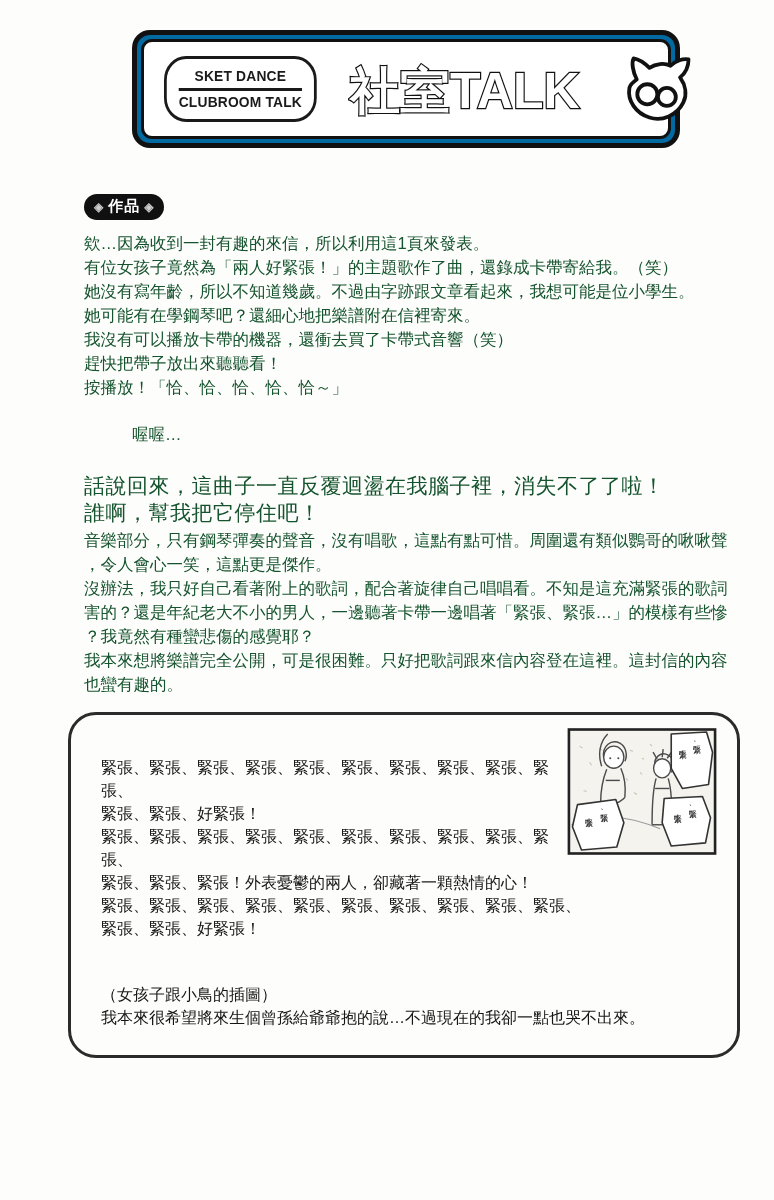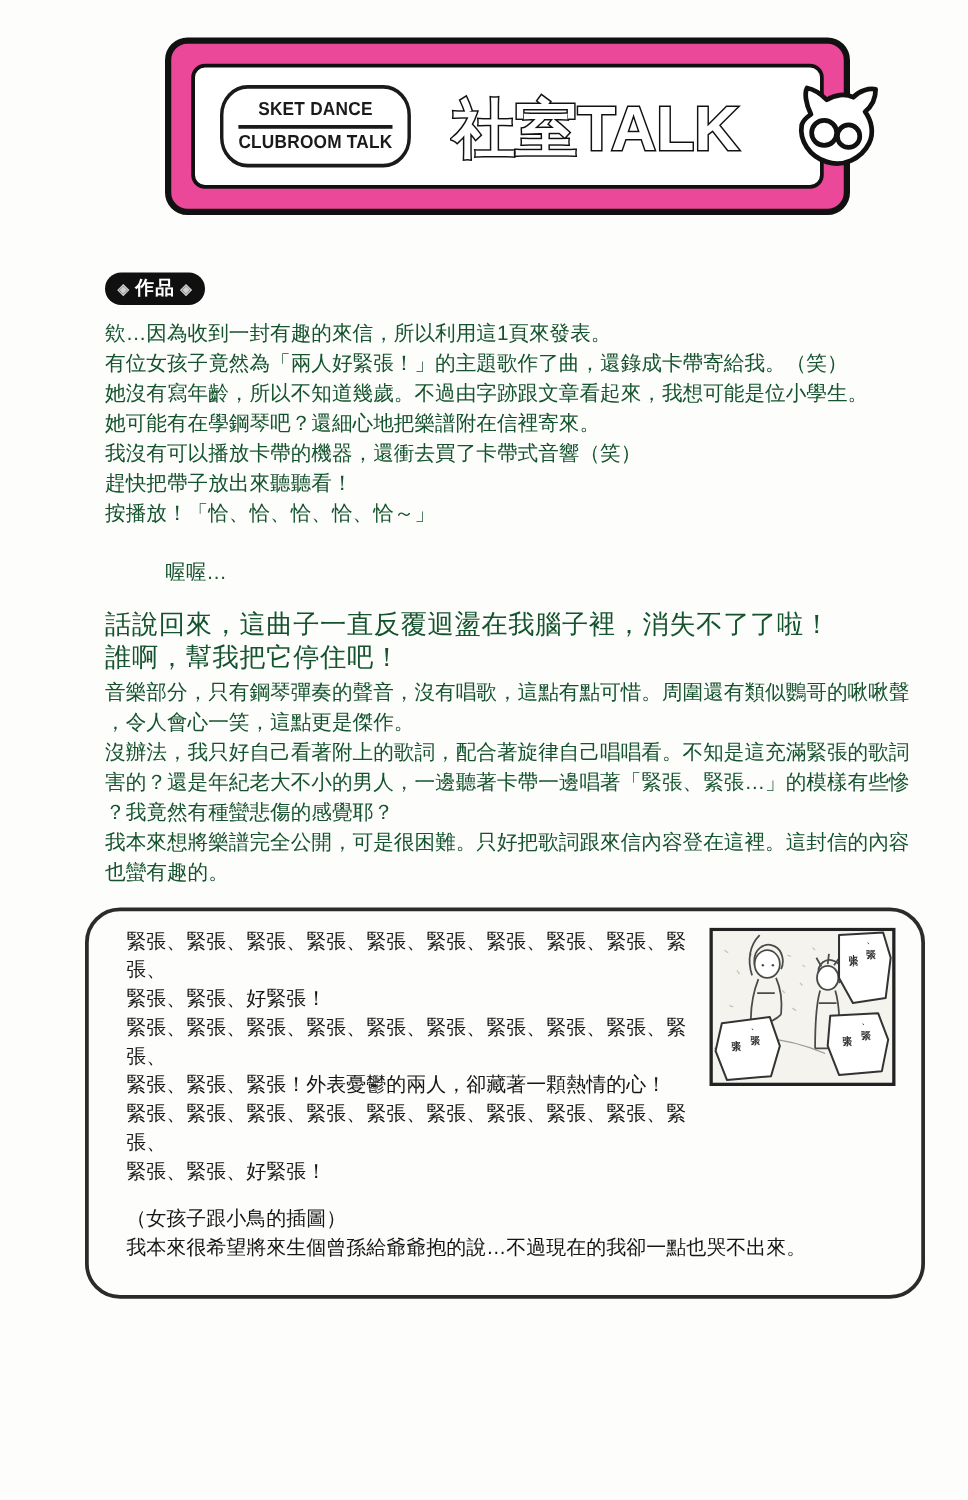--- a/index.html
+++ b/index.html
@@ -12,22 +12,22 @@
     position: relative;
   }
   .page { width: 774px; min-height: 1200px; background: #fdfdfb; overflow: hidden; }
 
   
   .header-banner {
     margin: 30px 0 0 132px;
     width: 548px;
     border: 5px solid #111;
     border-radius: 18px;
-    padding: 16px;
-    background: #ec4899;
+    padding: 4px;
+    background: #0369a1;
   }
   .header-inner {
     border: 3px solid #111;
     border-radius: 11px;
     height: 100px;
     display: flex;
     align-items: center;
     padding: 0 16px 0 20px;
     gap: 16px;
     background: #fff;
@@ -69,21 +69,21 @@
     letter-spacing: 1px;
   }
   .section-badge .orn { color: #cfcfcf; font-size: 12px; }
   .para {
     white-space: pre-line;
     font-size: 16.5px;
     line-height: 24px;
     color: #14532d;
   }
   .para-first { margin-top: 11px; }
-  .interjection { margin: 23px 0 16px; padding-left: 48px; }
+  .interjection { margin: 23px 0 26px; padding-left: 48px; }
   .emphasis {
     font-size: 21px;
     line-height: 27px;
     letter-spacing: 0.5px;
     margin: 7px 0 2px;
   }
 
   
   .letter-box {
     margin: 16px 0 0 68px;
@@ -95,21 +95,21 @@
     font-size: 16px;
     line-height: 23px;
     color: #161616;
   }
   .song-title { margin-bottom: 15px; }
   .illustration {
     float: right;
     width: 150px;
     margin: 0 0 10px 12px;
   }
-  .letter-para { white-space: pre-line; margin-bottom: 14px; }
+  .letter-para { white-space: pre-line; margin-bottom: 14px; margin-top: 28px; }
   .lyrics { margin-bottom: 15px; }
   .clear { clear: both; }
 
   .panel-svg text {
     font-family: "Liberation Sans", sans-serif;
   }
   .vcol { writing-mode: vertical-rl; text-orientation: upright; }
 </style>
 </head>
 <body>

